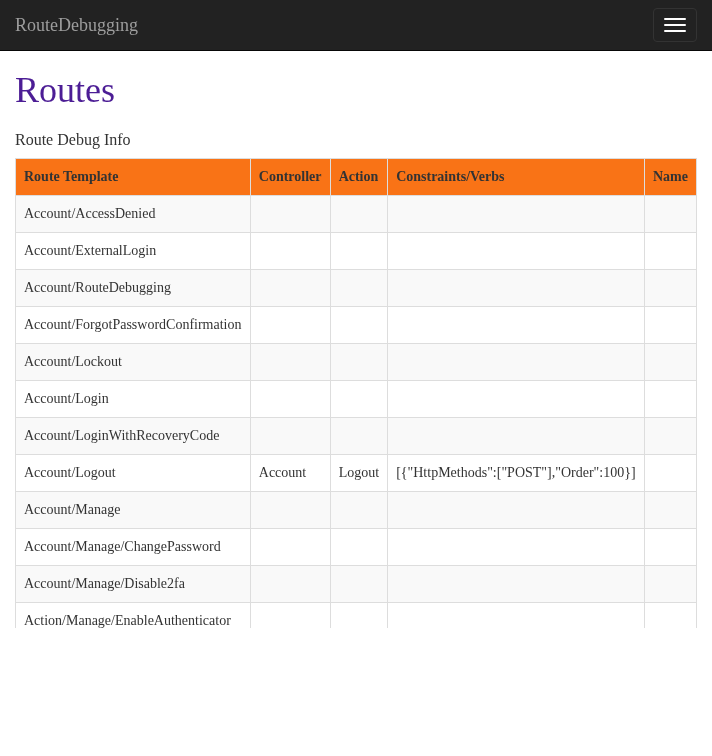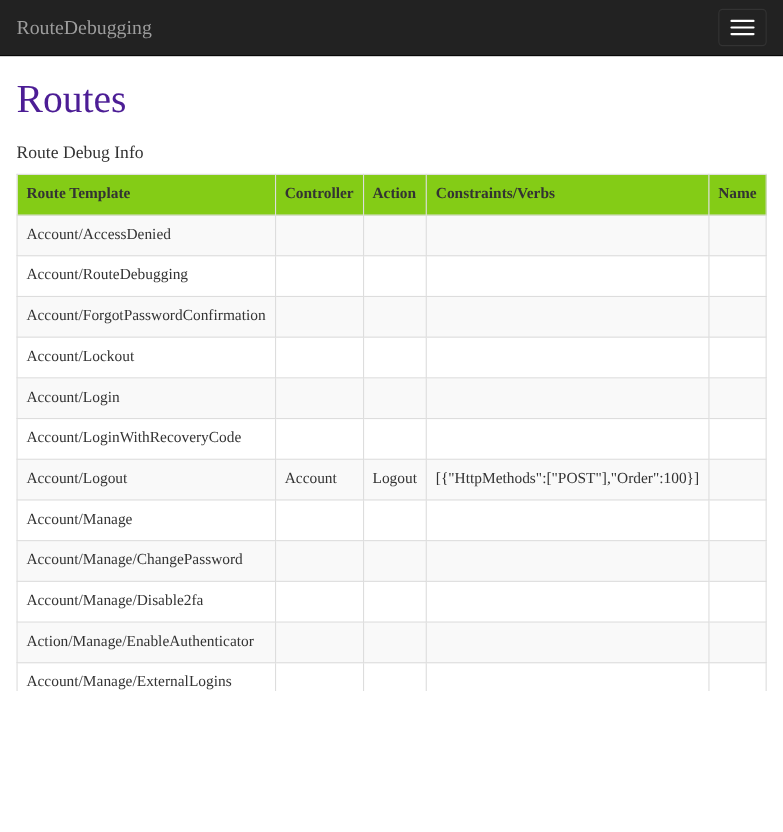--- a/index.html
+++ b/index.html
@@ -90,21 +90,21 @@
   table.table th,
   table.table td {
     padding: 8px;
     line-height: 1.42857143;
     vertical-align: top;
     border: 1px solid #ddd;
     text-align: left;
   }
   table.table th {
     font-weight: 700;
-    background-color: #84cc16;
+    background-color: #f97316;
   }
   table.table tbody tr:nth-of-type(odd) {
     background-color: #f9f9f9;
   }
   table.table tbody tr:nth-of-type(even) {
     background-color: #fff;
   }
 </style>
 </head>
 <body>
@@ -138,20 +138,27 @@
       </thead>
       <tbody id="routes-body">
       <tr>
             <td>Account/AccessDenied</td>
             <td></td>
             <td></td>
             <td></td>
             <td></td>
           </tr>
           <tr>
+            <td>Account/ExternalLogin</td>
+            <td></td>
+            <td></td>
+            <td></td>
+            <td></td>
+          </tr>
+          <tr>
             <td>Account/RouteDebugging</td>
             <td></td>
             <td></td>
             <td></td>
             <td></td>
           </tr>
           <tr>
             <td>Account/ForgotPasswordConfirmation</td>
             <td></td>
             <td></td>

